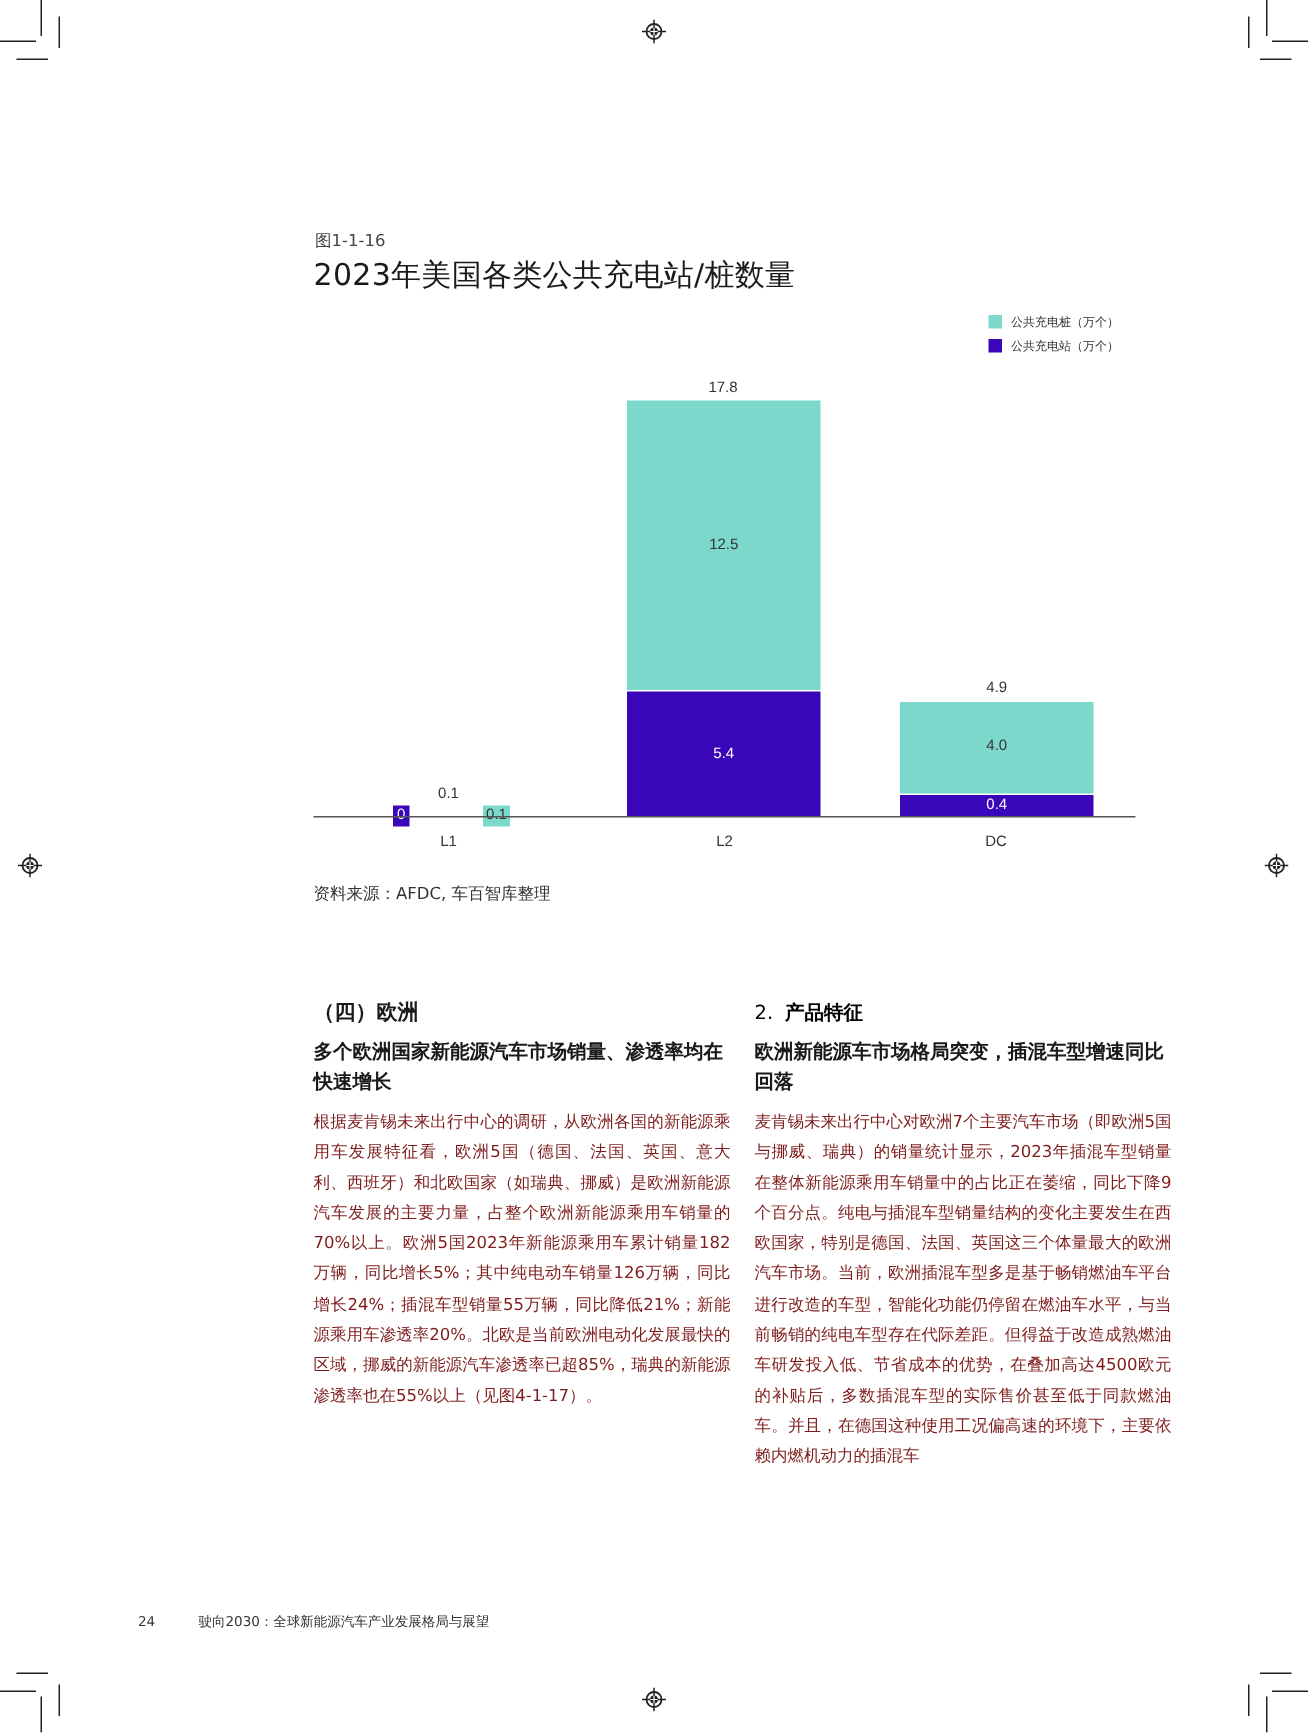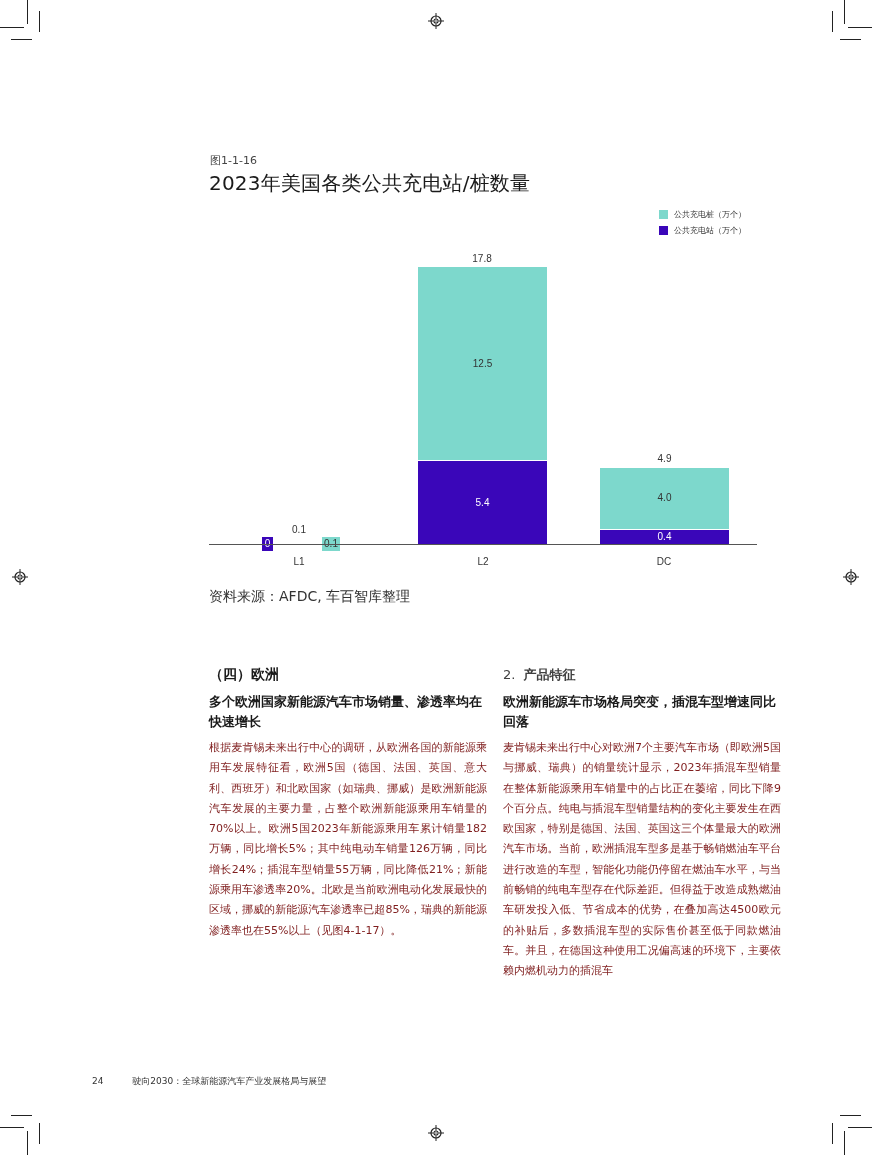--- a/index.html
+++ b/index.html
@@ -11,24 +11,24 @@
   .fig-title{left:209px;top:170px;font-size:20px;font-weight:normal;color:#1a1a1a;letter-spacing:0.2px;}
   .legend{left:659px;top:206px;font-size:8px;color:#333;}
   .legend-row{display:flex;align-items:center;height:16px;}
   .swatch{width:9px;height:9px;margin-right:6px;}
   .chart{left:209px;top:240px;width:548px;height:320px;}
   .axis{position:absolute;left:0;top:304px;width:548px;height:1px;background:#555;}
   .bar{position:absolute;}
   .val{position:absolute;font-size:10px;color:#333;text-align:center;font-family:"Liberation Sans",sans-serif;}
   .val.w{color:#fff;}
   .cat{position:absolute;top:316px;font-size:10px;color:#333;text-align:center;font-family:"Liberation Sans",sans-serif;}
-  .source{left:209px;top:588px;font-size:14px;color:#333;}
+  .source{left:209px;top:588px;font-size:11px;color:#333;}
   .col{position:absolute;width:278px;}
   .h2{font-size:14px;font-weight:bold;color:#1a1a1a;}
-  .h3{font-size:13px;color:#404040;margin-top:6px;}
+  .h3{font-size:13px;color:#000000;margin-top:6px;}
   .h3 b{font-weight:bold;}
   .h4{font-size:13px;font-weight:bold;line-height:20px;color:#1a1a1a;margin-top:8px;}
   .p{font-size:11px;line-height:20.3px;color:#7f1d1d;margin-top:6px;text-align:justify;}
   .footer{left:92px;top:1075px;font-size:9px;color:#333;}
   .footer .pn{margin-right:26px;}
 </style>
 </head>
 <body>
 
 <div class="crop" style="left:27px;top:0;width:1px;height:24px;"></div>

